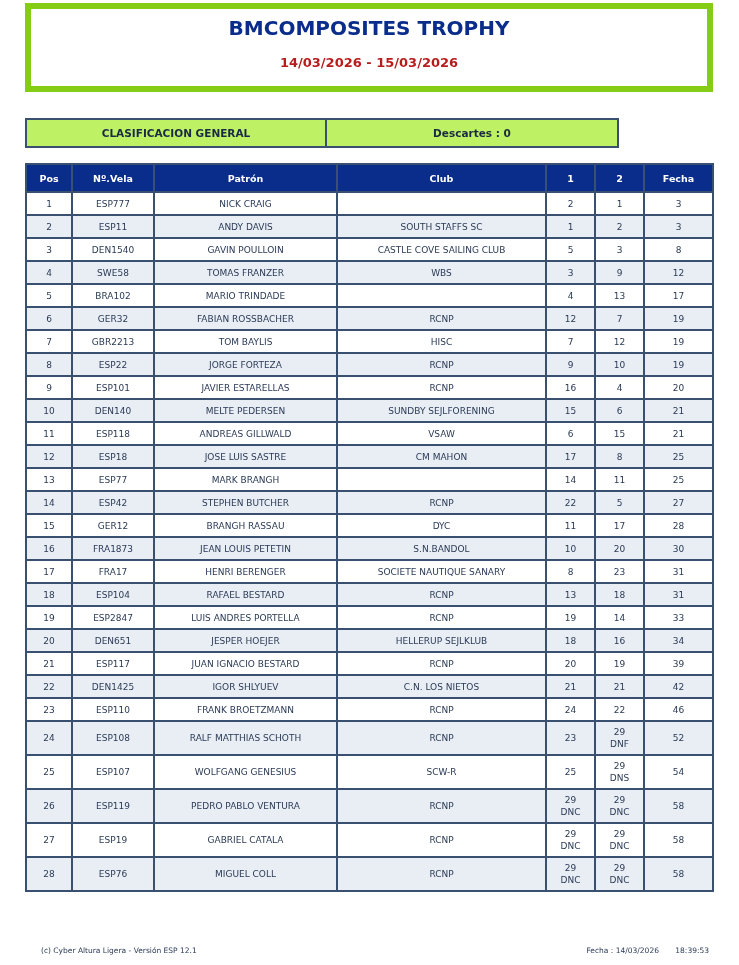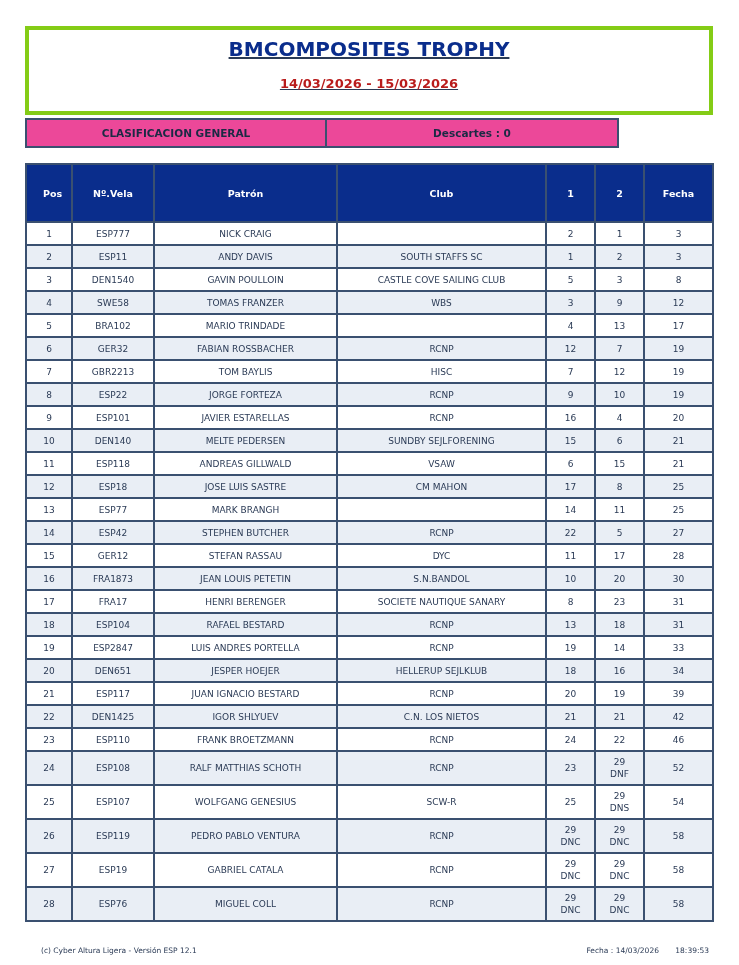--- a/index.html
+++ b/index.html
@@ -1,25 +1,25 @@
 <!DOCTYPE html>
 <html><head>
 <meta charset="utf-8">
 <style>
   html, body { margin: 0; padding: 0; background: #ffffff; }
   body { width: 739px; height: 965px; position: relative; font-family: "DejaVu Sans", sans-serif; color: #2a3a55; overflow: hidden; }
-  .title-box { position: absolute; left: 25px; top: 26px; width: 688px; height: 89px; border: 4px solid #84cc16; box-sizing: border-box; text-align: center; text-decoration: underline; }
+  .title-box { position: absolute; left: 25px; top: 3px; width: 688px; height: 89px; border: 6px solid #84cc16; box-sizing: border-box; text-align: center; }
   .title-main { margin-top: 7px; font-size: 20px; font-weight: bold; color: #0a2d8c; line-height: 24px; }
   .title-year { font-size: 17px; font-weight: bold; color: #0a2d8c; line-height: 22px; }
   .title-dates { margin-top: 15px; font-size: 13px; font-weight: bold; color: #b91c1c; }
-  .info-bar { position: absolute; left: 25px; top: 118px; width: 594px; height: 30px; border: 2px solid #3a5070; box-sizing: border-box; display: flex; background: #ec4899; }
+  .info-bar { position: absolute; left: 25px; top: 118px; width: 594px; height: 30px; border: 2px solid #3a5070; box-sizing: border-box; display: flex; background: #bef264; }
   .info-cell { display: flex; align-items: center; justify-content: center; font-size: 10.5px; font-weight: bold; color: #1a2a44; border-right: 2px solid #3a5070; }
   .info-cell:last-child { border-right: none; }
   table.results { position: absolute; left: 25px; top: 163px; width: 689px; border-collapse: collapse; border: 2px solid #3a5070; table-layout: fixed; }
-  table.results th { background: #0a2d8c; color: #ffffff; font-size: 9.5px; font-weight: bold; height: 24px; border: 2px solid #3a5070; padding: 16px; }
+  table.results th { background: #0a2d8c; color: #ffffff; font-size: 9.5px; font-weight: bold; height: 24px; border: 2px solid #3a5070; padding: 1px; }
   table.results td { font-size: 9px; text-align: center; border: 2px solid #3a5070; padding: 0; color: #2a3a55; line-height: 12px; }
   table.results tr.row td { height: 21px; }
   table.results tr.row.tall td { height: 32px; }
   table.results tr.row:nth-child(even) td { background: #e9eef5; }
   table.results tr.row:nth-child(odd) td { background: #ffffff; }
   .footer-left { position: absolute; left: 25px; top: 946px; font-size: 7.5px; color: #2a3a55; margin-left: 16px; }
   .footer-right { position: absolute; right: 30px; top: 946px; font-size: 7.5px; color: #2a3a55; }
   .footer-right span { margin-left: 14px; }
 </style>
 </head>
@@ -380,21 +380,21 @@
         </td>
       </tr>
       <tr class="row">
         <td>
           <div>15</div>
         </td>
         <td>
           <div>GER12</div>
         </td>
         <td>
-          <div>STEFAN RASSAU</div>
+          <div>BRANGH RASSAU</div>
         </td>
         <td>
           <div>DYC</div>
         </td>
         <td>
           <div>11</div>
         </td>
         <td>
           <div>17</div>
         </td>

